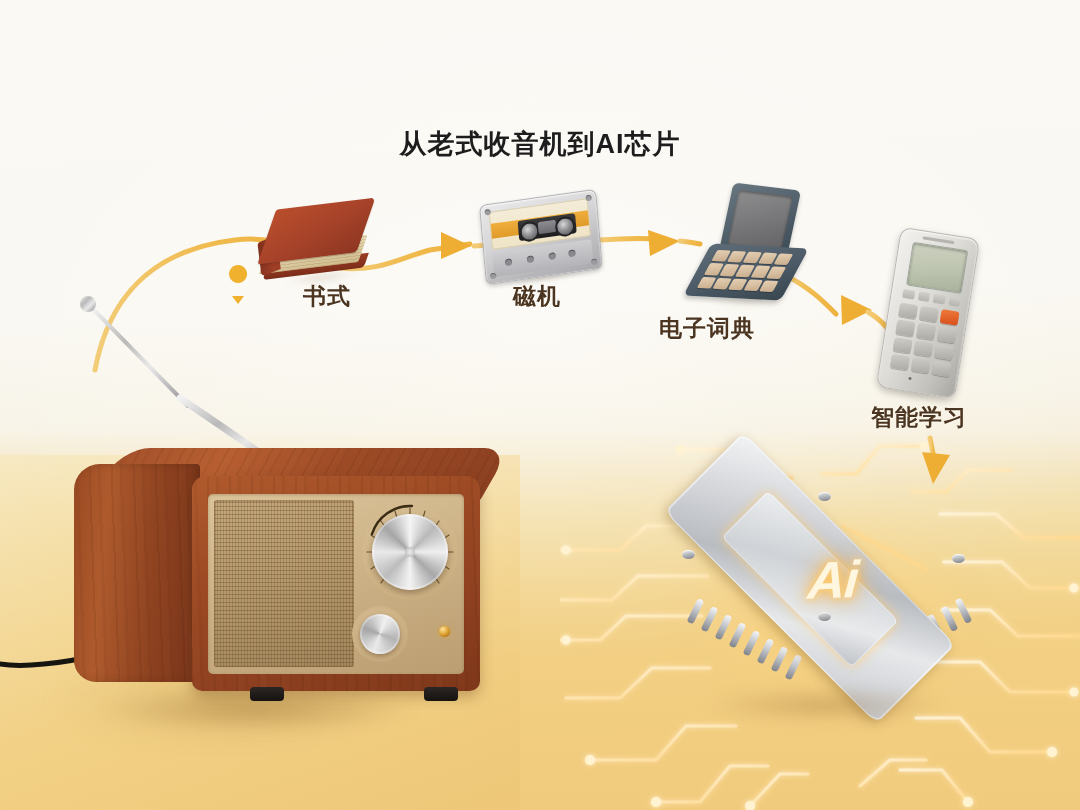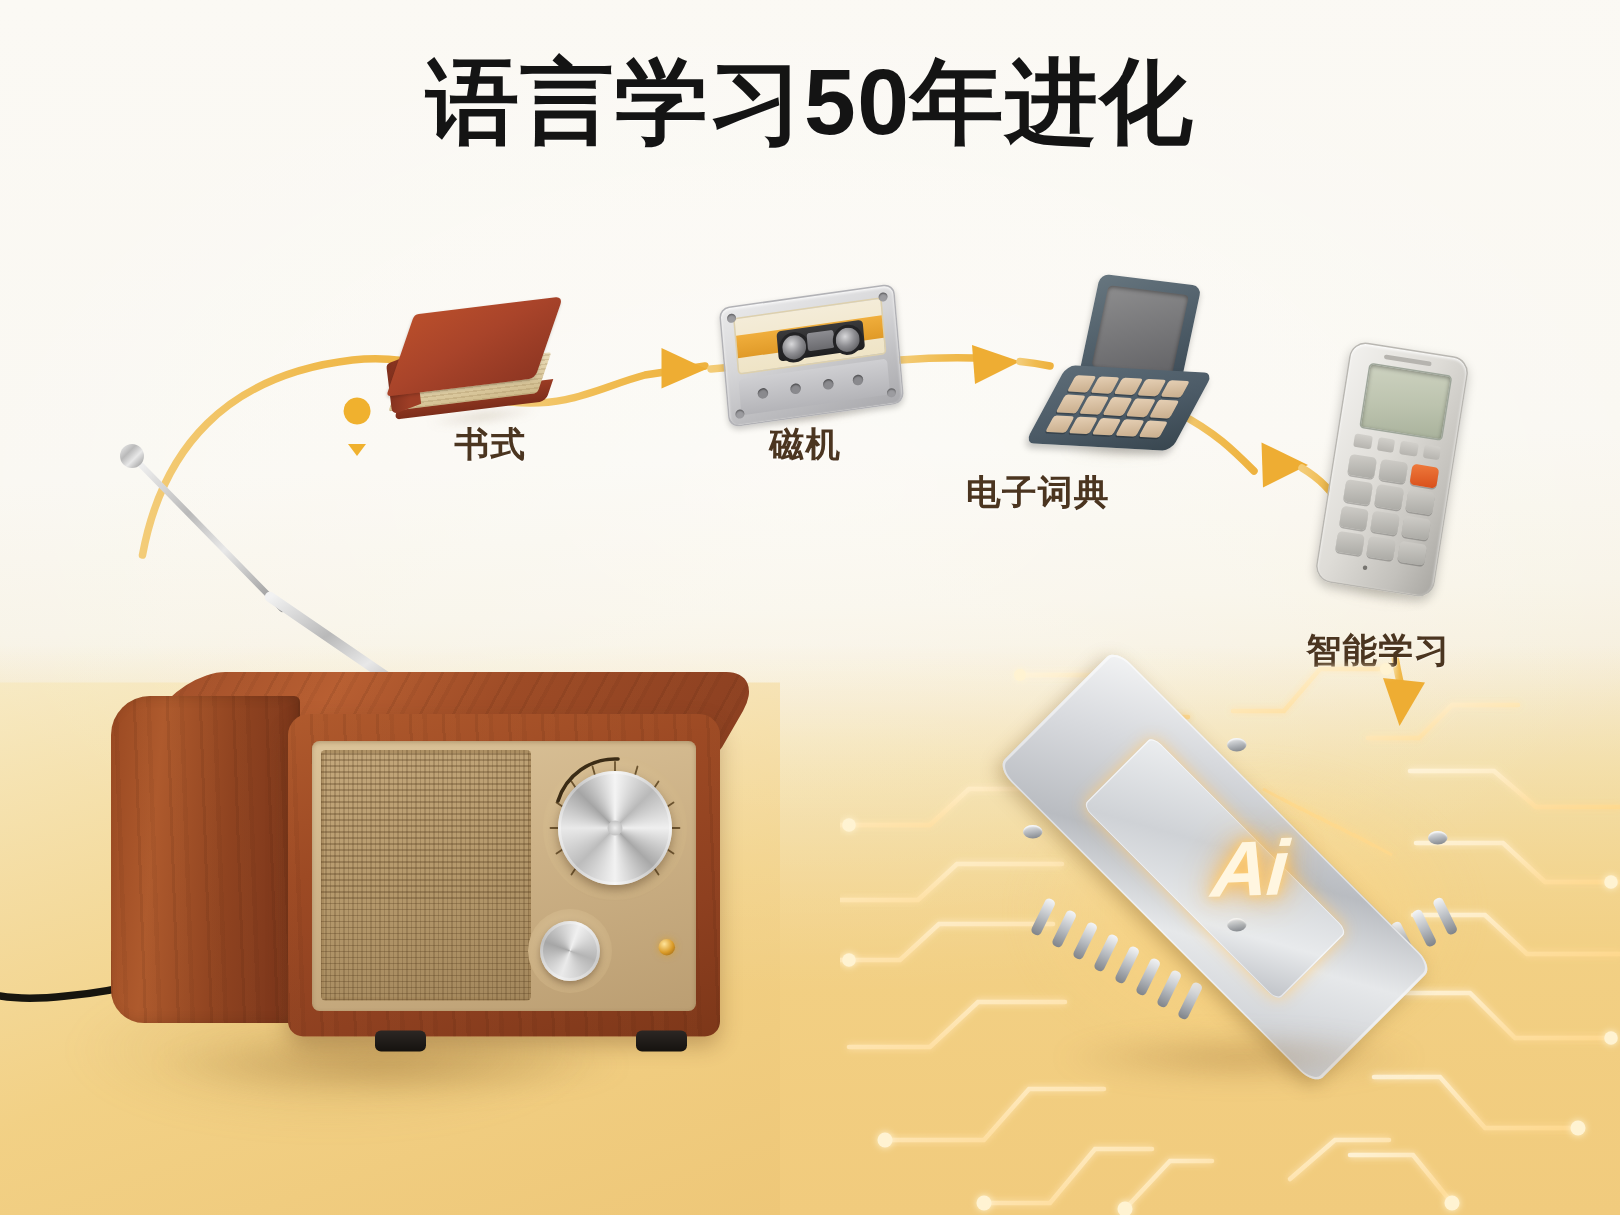--- a/index.html
+++ b/index.html
@@ -51,22 +51,22 @@
   .timeline-svg{position:absolute;left:0;top:0;width:1080px;height:810px;pointer-events:none;}
 
   
   .tl-label{
     position:absolute;font-size:23px;font-weight:bold;color:#4b3520;
     letter-spacing:1px;white-space:nowrap;
     text-shadow:0 1px 1px rgba(255,255,255,.65);
   }
   #lbl-book{left:303px;top:281px;}
   #lbl-cassette{left:513px;top:281px;}
-  #lbl-dict{left:644px;top:313px;}
-  #lbl-pda{left:871px;top:418px;}
+  #lbl-dict{left:659px;top:313px;}
+  #lbl-pda{left:871px;top:402px;}
 
   
   .book{position:absolute;left:258px;top:203px;width:118px;height:82px;transform:rotate(-7deg);}
   .book-cover{
     position:absolute;left:10px;top:2px;width:100px;height:52px;border-radius:3px 5px 4px 3px;
     background:linear-gradient(150deg,#b94e2b 0%,#a9442a 45%,#8e3622 100%);
     transform:skewX(-26deg);
     box-shadow:0 1px 2px rgba(0,0,0,.18);
   }
   .book-pages{
@@ -352,21 +352,21 @@
 <body>
 
 <div class="stage">
 
   <div class="bg-sky"></div>
   <div class="bg-floor"></div>
   <div class="bg-floor-left"></div>
   <div class="bg-vignette"></div>
   <div class="floor-shadow-left"></div>
 
-  <div class="title">语言学习50年进化</div>
+  <div class="subtitle">从老式收音机到AI芯片</div>
 
   <svg class="timeline-svg" viewBox="0 0 1080 810">
     <defs>
       <linearGradient id="pathGrad" x1="0" y1="0" x2="1" y2="0">
         <stop offset="0%" stop-color="#f3cc78"></stop>
         <stop offset="50%" stop-color="#f0bb4f"></stop>
         <stop offset="100%" stop-color="#eeb23f"></stop>
       </linearGradient>
     </defs>
 

